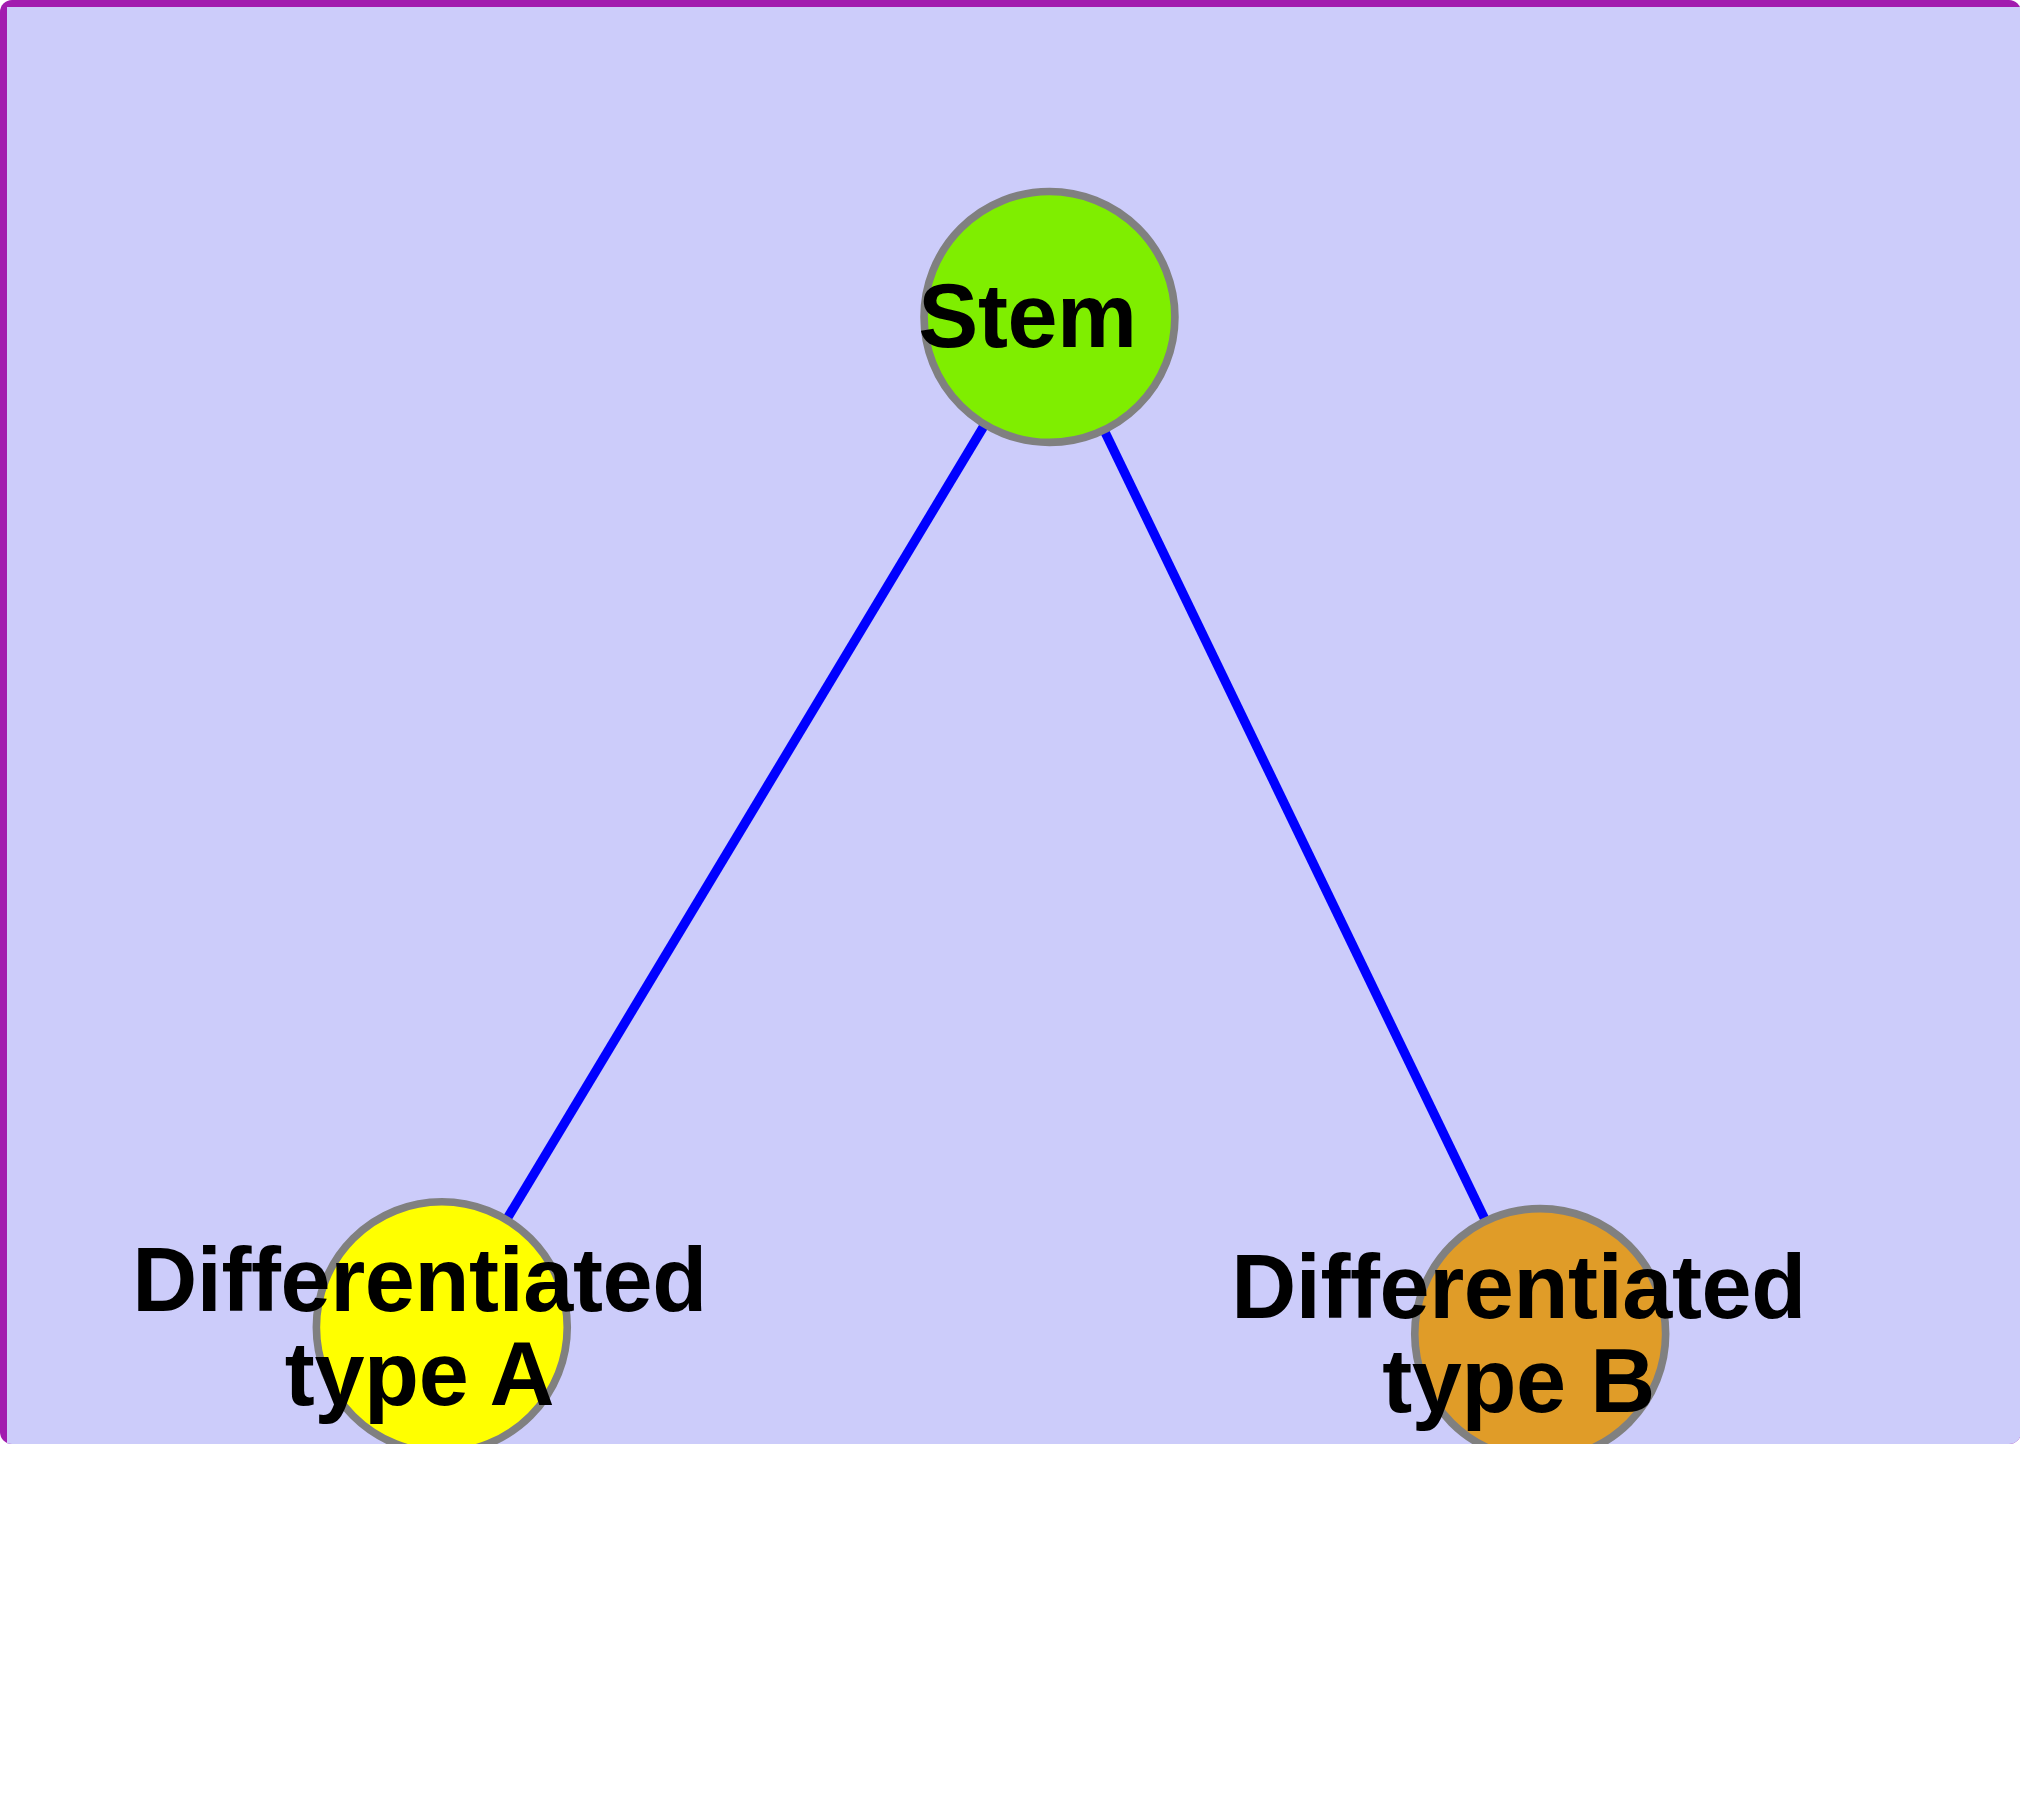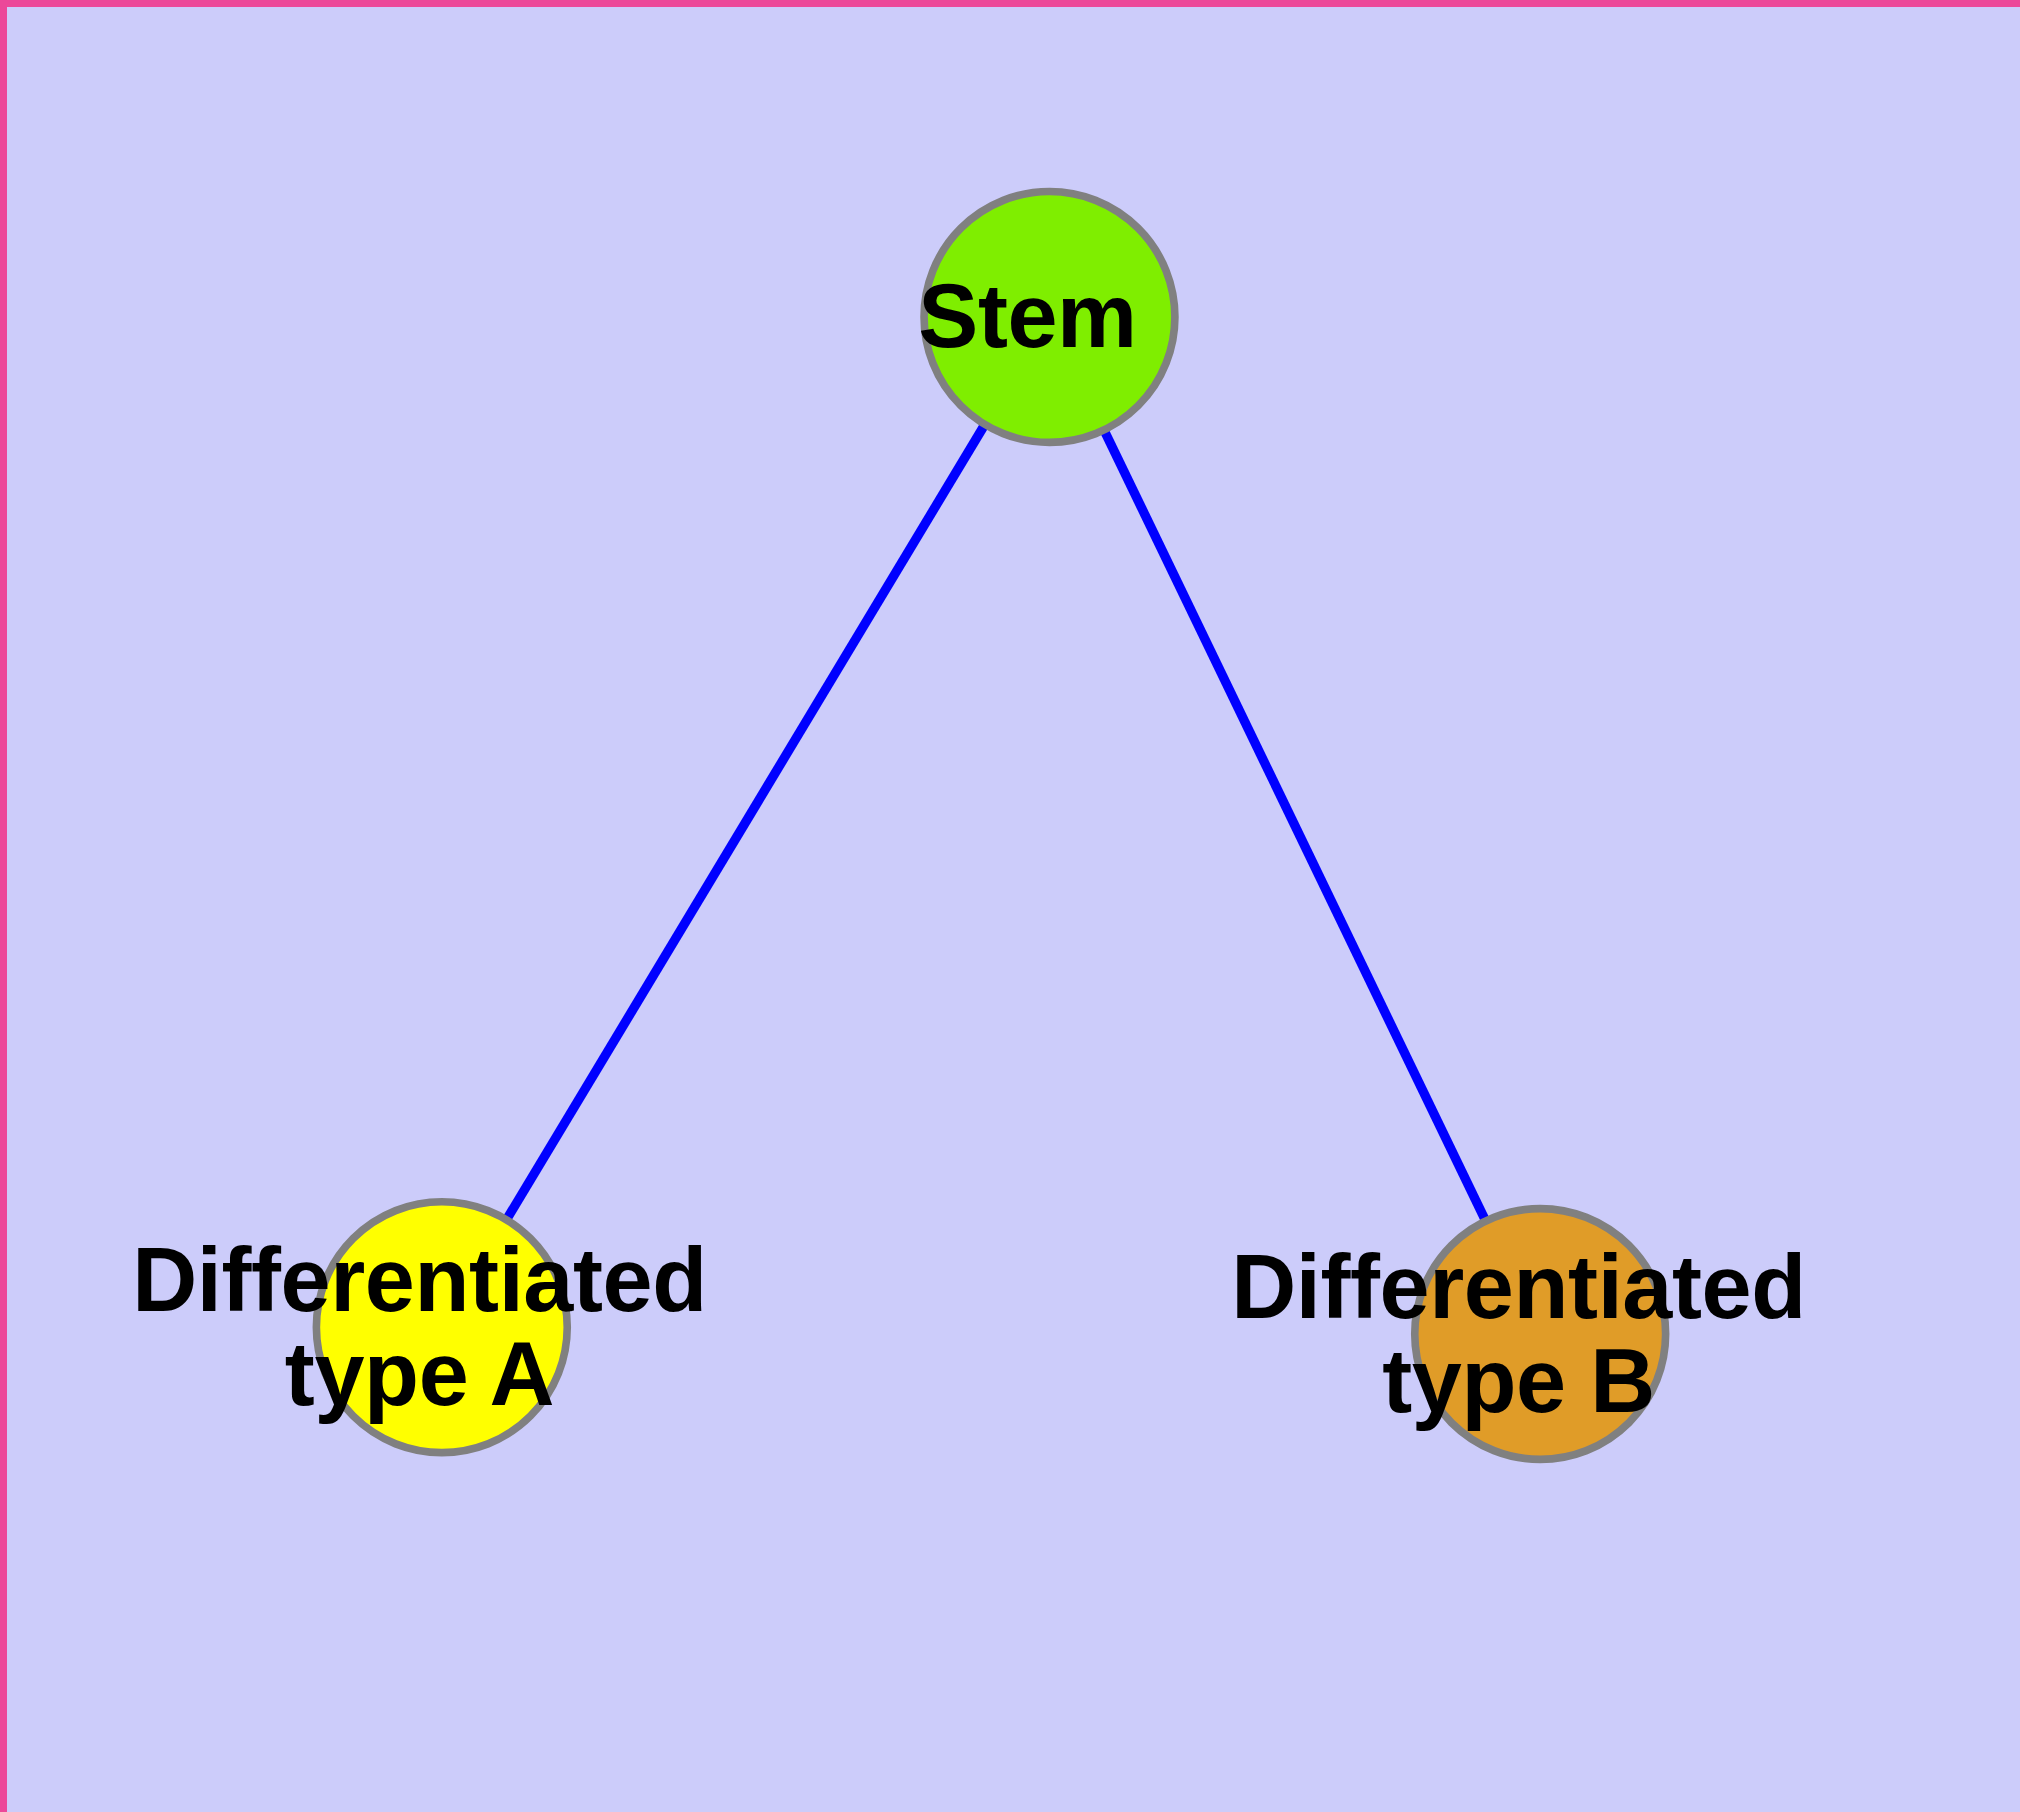--- a/index.html
+++ b/index.html
@@ -3,24 +3,25 @@
 <meta charset="utf-8">
 <style>
   html, body {
     margin: 0;
     padding: 0;
     background: #ffffff;
   }
   #canvas {
     position: relative;
     width: 2021px;
-    height: 1812px;
-    background: #ec4899;
+    height: 1444px;
+    background: #a21caf;
     overflow: hidden;
     font-family: "Liberation Sans", sans-serif;
+    border-radius: 12px;
   }
   #plot-area {
     position: absolute;
     left: 6.8px;
     top: 6.8px;
     width: 2014px;
     height: 1805px;
     background: #ccccfa;
   }
   #graph-svg {

